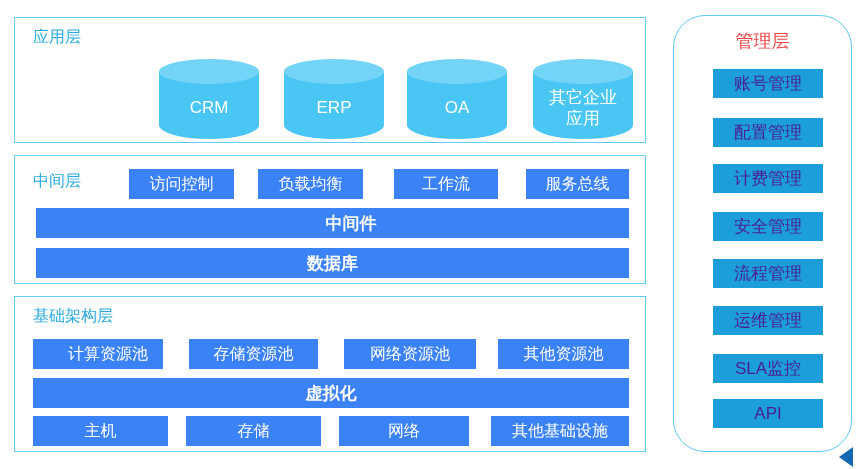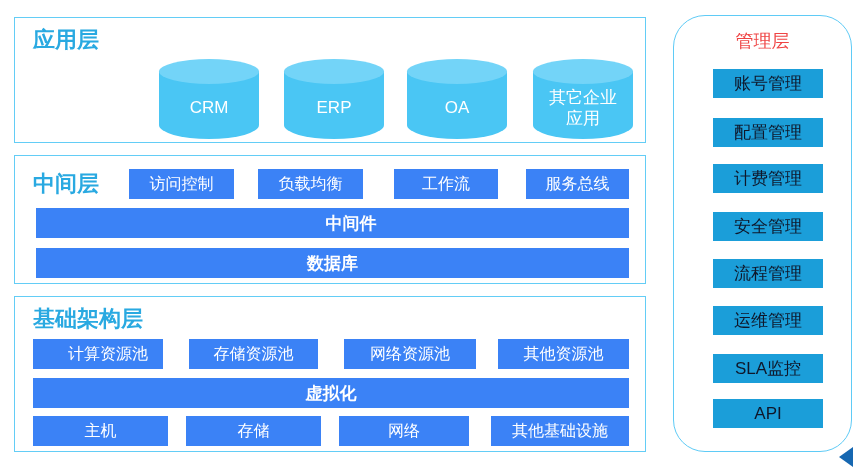--- a/index.html
+++ b/index.html
@@ -1,29 +1,29 @@
 <!DOCTYPE html>
 <html><head>
 <meta charset="utf-8">
 <style>
   html,body{margin:0;padding:0;background:#fff;font-family:"Liberation Sans","DejaVu Sans",sans-serif;}
   .canvas{position:relative;width:863px;height:469px;background:#fff;overflow:hidden;}
   .layer-box{position:absolute;border:1px solid #63cdf6;background:#fff;box-sizing:border-box;}
-  .layer-title{position:absolute;color:#29a9e1;font-weight:bold;font-size:22px;line-height:1.2;white-space:nowrap;}
+  .layer-title{position:absolute;color:#29a9e1;font-weight:normal;font-size:16px;line-height:1.2;white-space:nowrap;}
   .chip,.bar{position:absolute;background:#3b82f6;color:#fff;display:flex;align-items:center;justify-content:center;font-size:16px;line-height:1;box-sizing:border-box;}
   .bar{font-weight:bold;font-size:17px;}
   
   .cyl{position:absolute;width:100px;height:80px;}
   .cyl-body{position:absolute;top:12px;left:0;width:100%;height:68px;background:#4ac6f4;border-radius:0 0 50% 50%/0 0 14px 14px;}
   .cyl-top{position:absolute;top:0;left:0;width:100%;height:25px;background:#73d4f8;border-radius:50%;}
   .cyl-label{position:absolute;top:25px;left:0;right:0;bottom:6px;display:flex;align-items:center;justify-content:center;color:#fff;font-size:17px;text-align:center;white-space:pre-line;line-height:1.2;}
   
   .mgmt{position:absolute;left:673px;top:15px;width:179px;height:437px;border:1px solid #5fcbf6;border-radius:32px;box-sizing:border-box;background:#fff;}
   .mgmt-title{position:absolute;left:0;right:0;top:13px;text-align:center;color:#ef4444;font-weight:normal;font-size:18px;}
-  .mgmt-btn{position:absolute;left:39px;width:110px;height:29px;background:#1b9ed9;color:#0f172a;display:flex;align-items:center;justify-content:center;font-size:17px;line-height:1;}
+  .mgmt-btn{position:absolute;left:39px;width:110px;height:29px;background:#1b9ed9;color:#4c1d95;display:flex;align-items:center;justify-content:center;font-size:17px;line-height:1;}
   .corner-triangle{position:absolute;left:839px;top:447px;width:0;height:0;border-top:10px solid transparent;border-bottom:10px solid transparent;border-right:14px solid #1667b1;}
 </style>
 </head>
 <body>
 
 <div class="canvas">
 
   <div class="layer-box" style="left:14px;top:17px;width:632px;height:126px;">
     <div class="layer-title" style="left:18px;top:9px;">应用层</div>
     <div class="cyl" style="left:144px;top:41px;">

